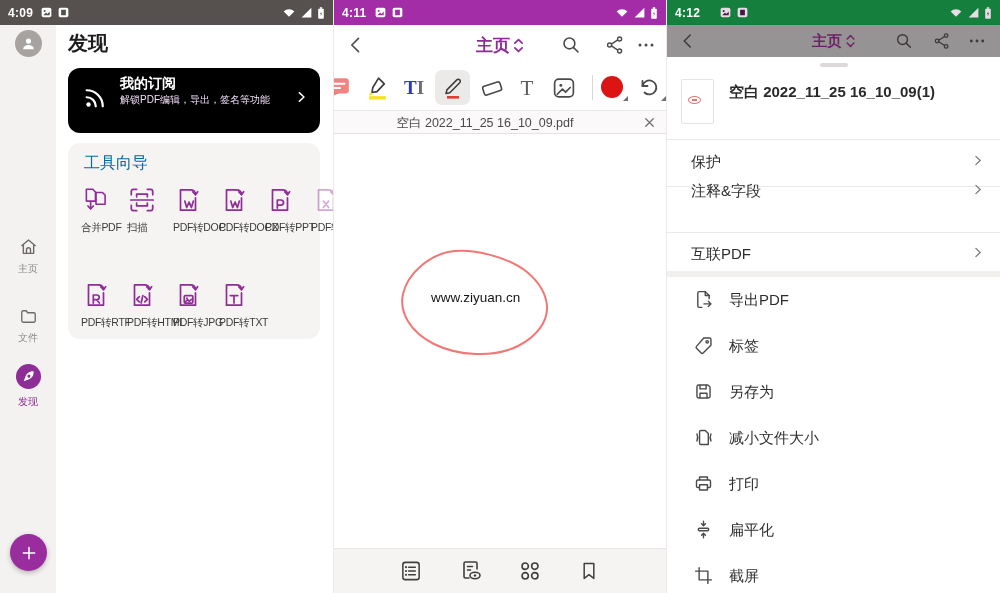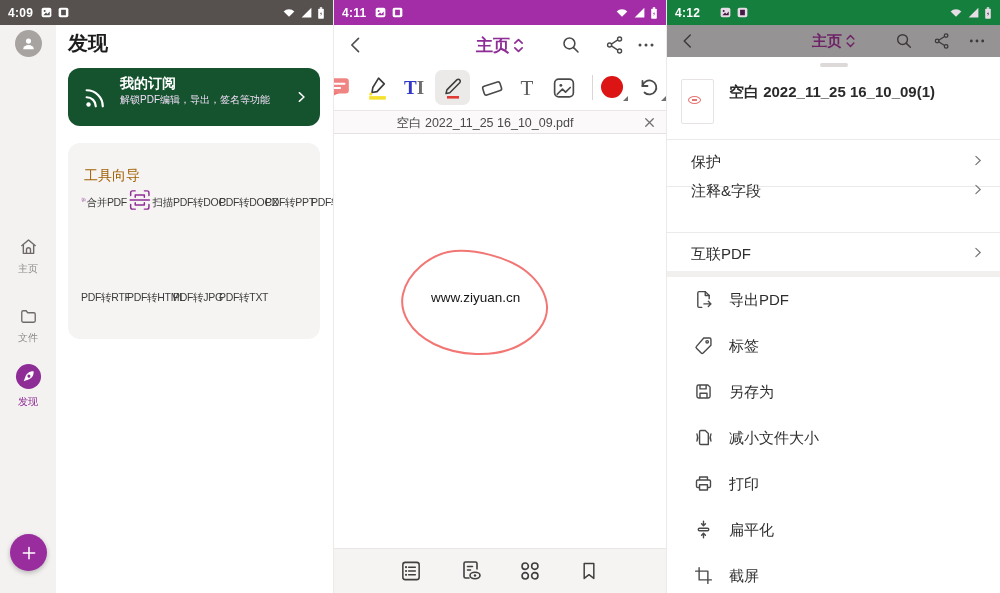--- a/index.html
+++ b/index.html
@@ -20,32 +20,32 @@
   .sb3 { background:#15803d;gap:12px; }
 
   
   .side { position:absolute; top:25px; bottom:0; left:0; width:56px; background:#f4f2f1; }
   .avatar { position:absolute; left:15px; top:5px; width:27px; height:27px; border-radius:50%; background:#a7a3a1; display:flex; align-items:center; justify-content:center; }
   .side-item { position:absolute; left:0; width:56px; text-align:center; color:#6e6a68; }
   .side-item .lbl { display:block; font-size:10px; margin-top:1px; color:#8d8a88; }
   .side-item.active .lbl { color:#8e2d96; }
   .fab { position:absolute; left:10px; top:509px; width:37px; height:37px; border-radius:50%; background:#992d9e; display:flex; align-items:center; justify-content:center; box-shadow:0 2px 5px rgba(0,0,0,.25); }
   .s1-title { position:absolute; left:68px; top:30px; font-size:20px; font-weight:700; color:#1d1d1d; }
-  .subcard { position:absolute; left:68px; top:68px; width:252px; height:58px; background:#14532d; border-radius:12px; color:#fff; }
+  .subcard { position:absolute; left:68px; top:68px; width:252px; height:65px; background:#000000; border-radius:12px; color:#fff; }
   .subcard .rss { position:absolute; left:14px; top:15px; }
   .subcard .t1 { position:absolute; left:52px; top:7px; font-size:14px; font-weight:700; }
   .subcard .t2 { position:absolute; left:52px; top:25px; width:152px; font-size:10px; line-height:13px; color:#f2defa; }
   .subcard .chev { position:absolute; right:12px; top:21px; }
   .card { position:absolute; left:68px; width:252px; background:#f6f4f3; border-radius:12px; }
   .toolscard { top:143px; height:196px; }
-  .tools-label { position:absolute; left:16px; top:24px; font-size:14px; color:#a16207; }
+  .tools-label { position:absolute; left:16px; top:10px; font-size:16px; color:#0369a1; }
   .toolrow { position:absolute; left:13px; display:flex; }
   .toolrow.r1 { top:42px; }
   .toolrow.r2 { top:137px; }
-  .tool { width:46px; flex:none; display:flex; flex-direction:row; align-items:center; color:#8e2d96; }
+  .tool { width:46px; flex:none; display:flex; flex-direction:column; color:#8e2d96; }
   .tool .lbl { font-size:10.5px; color:#3c3c3c; white-space:nowrap; margin-top:6px; letter-spacing:-.3px; }
   .tool.faded svg { opacity:.4; }
   .setcard { top:392px; height:152px; }
   .setrow { position:absolute; left:0; right:0; height:47px; }
   .setrow .lbl { position:absolute; left:20px; top:14px; font-size:14.5px; color:#2e2e2e; }
   .setrow .chev { position:absolute; right:13px; top:14px; color:#8a8786; }
 
   
   .nav { position:absolute; left:0; right:0; display:flex; align-items:center; }
   .nav2 { top:25px; height:40px; background:#fff; }

